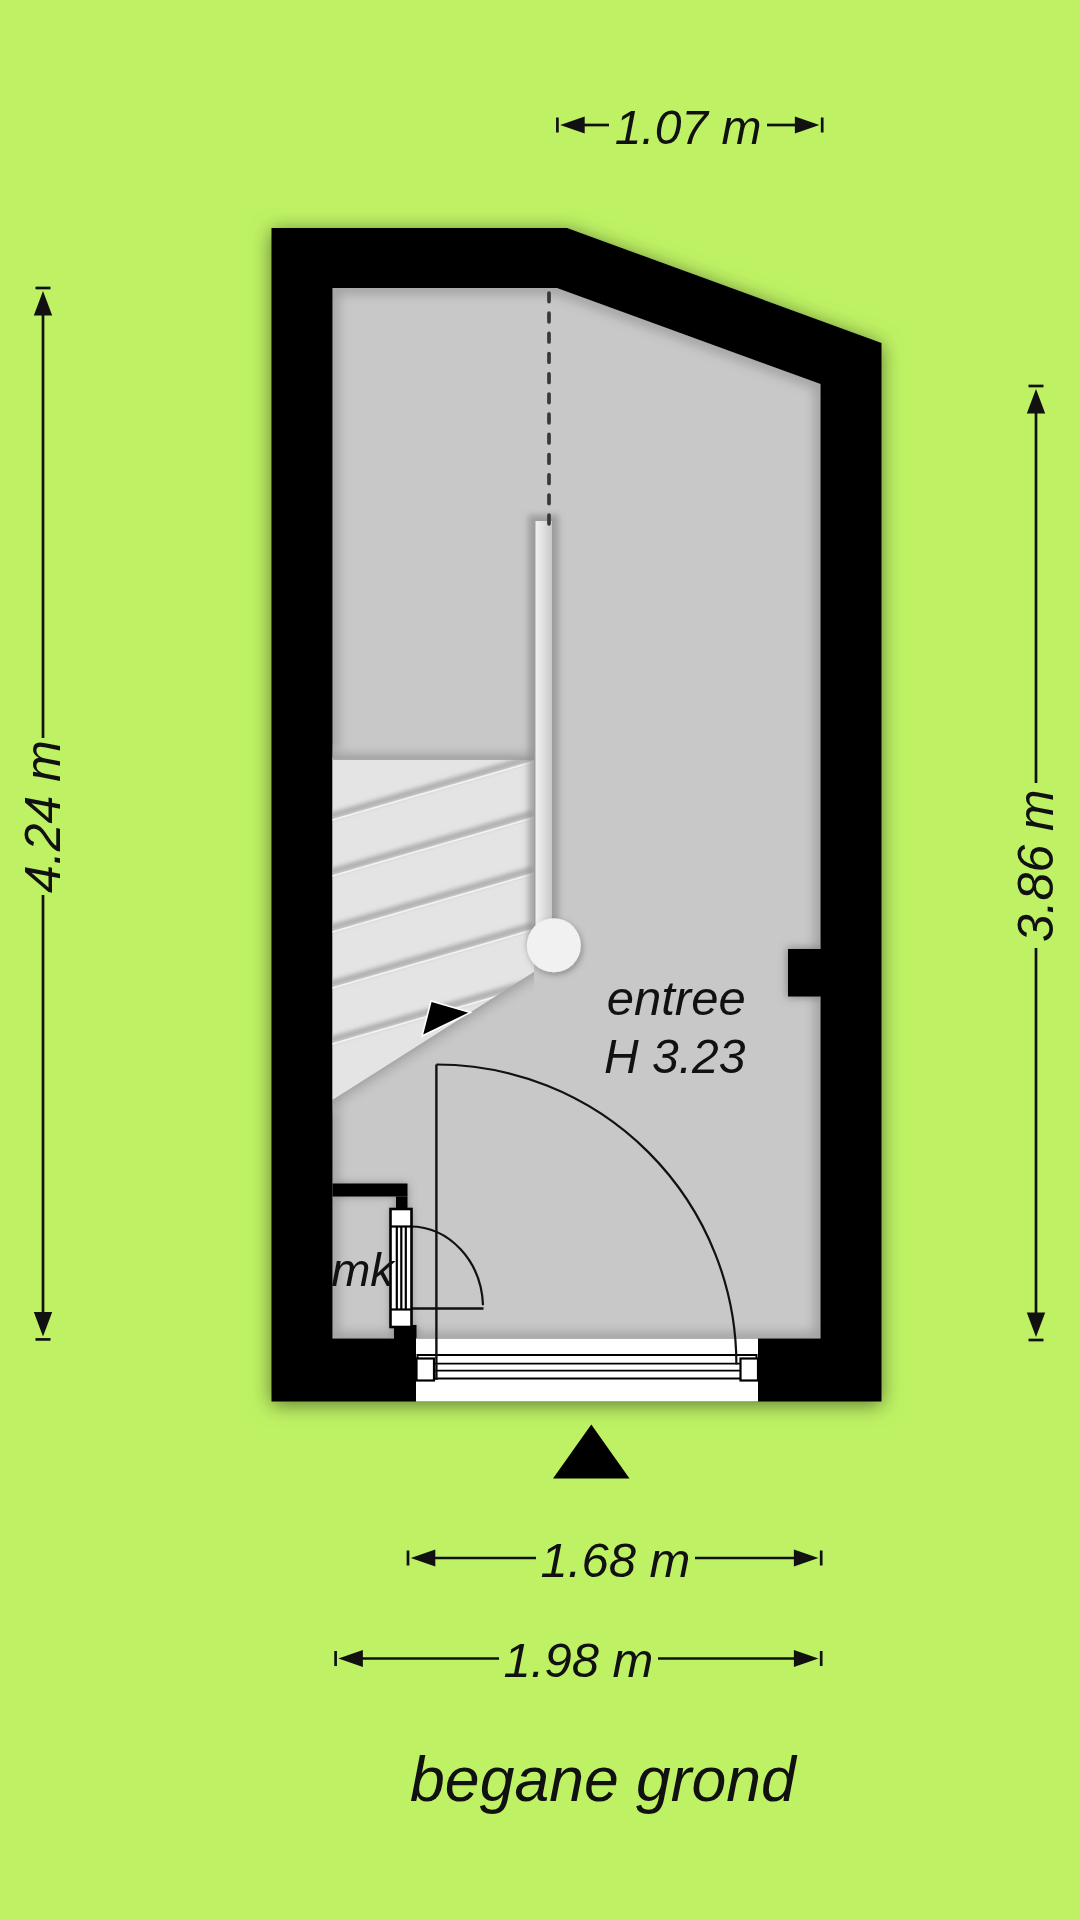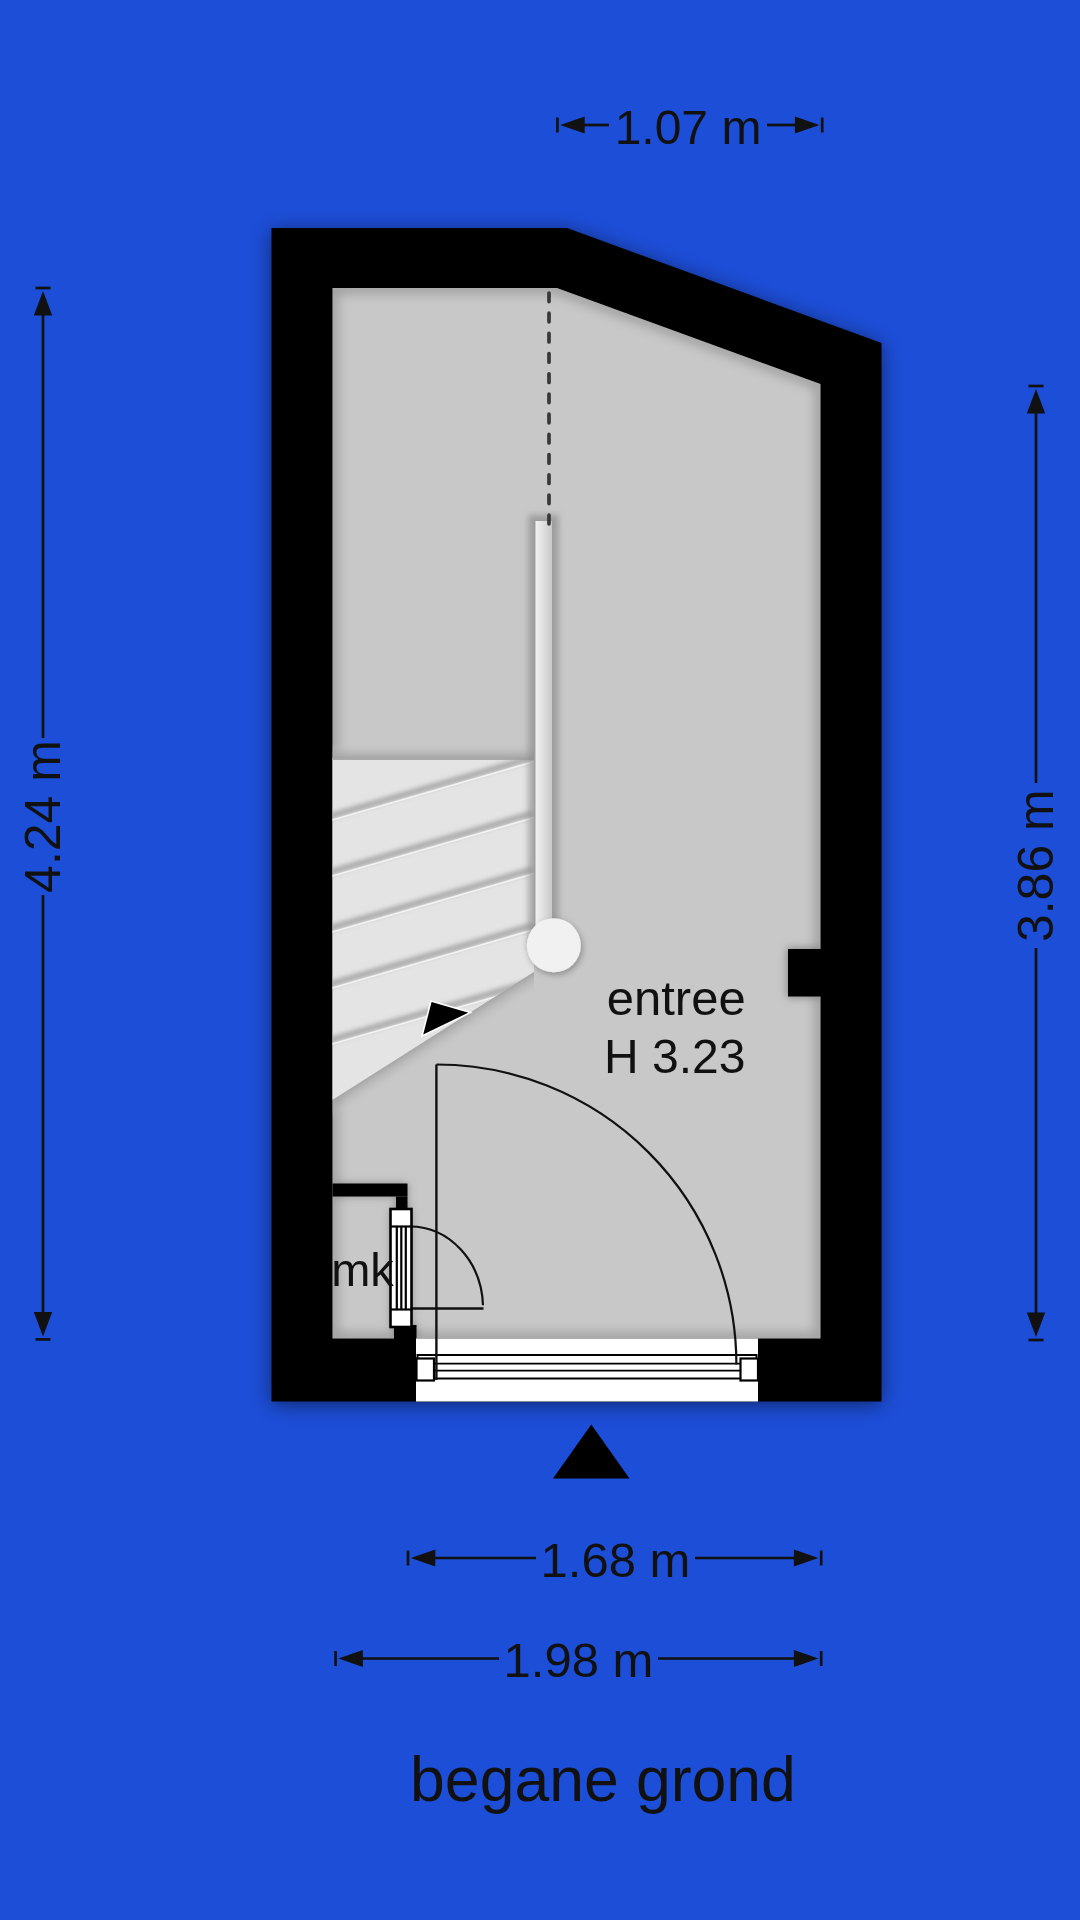--- a/index.html
+++ b/index.html
@@ -1,16 +1,16 @@
 <!DOCTYPE html>
 <html><head>
 <meta charset="utf-8">
 <style>
   html,body{margin:0;padding:0;background:#ffffff;}
-  #page{width:1080px;height:1920px;position:relative;background:#1d4ed8;overflow:hidden;}
+  #page{width:1080px;height:1920px;position:relative;background:#bef264;overflow:hidden;font-style:italic;}
   svg{position:absolute;top:0;left:0;}
   text{font-family:"Liberation Sans", sans-serif;fill:#111111;}
 </style>
 </head>
 <body>
 <div id="page">
 <svg width="1080" height="1920" viewBox="0 0 1080 1920">
 <defs>
   <filter id="ds" x="-10%" y="-10%" width="120%" height="120%">
     <feDropShadow dx="0" dy="3" stdDeviation="10" flood-color="#000000" flood-opacity="0.5"></feDropShadow>

